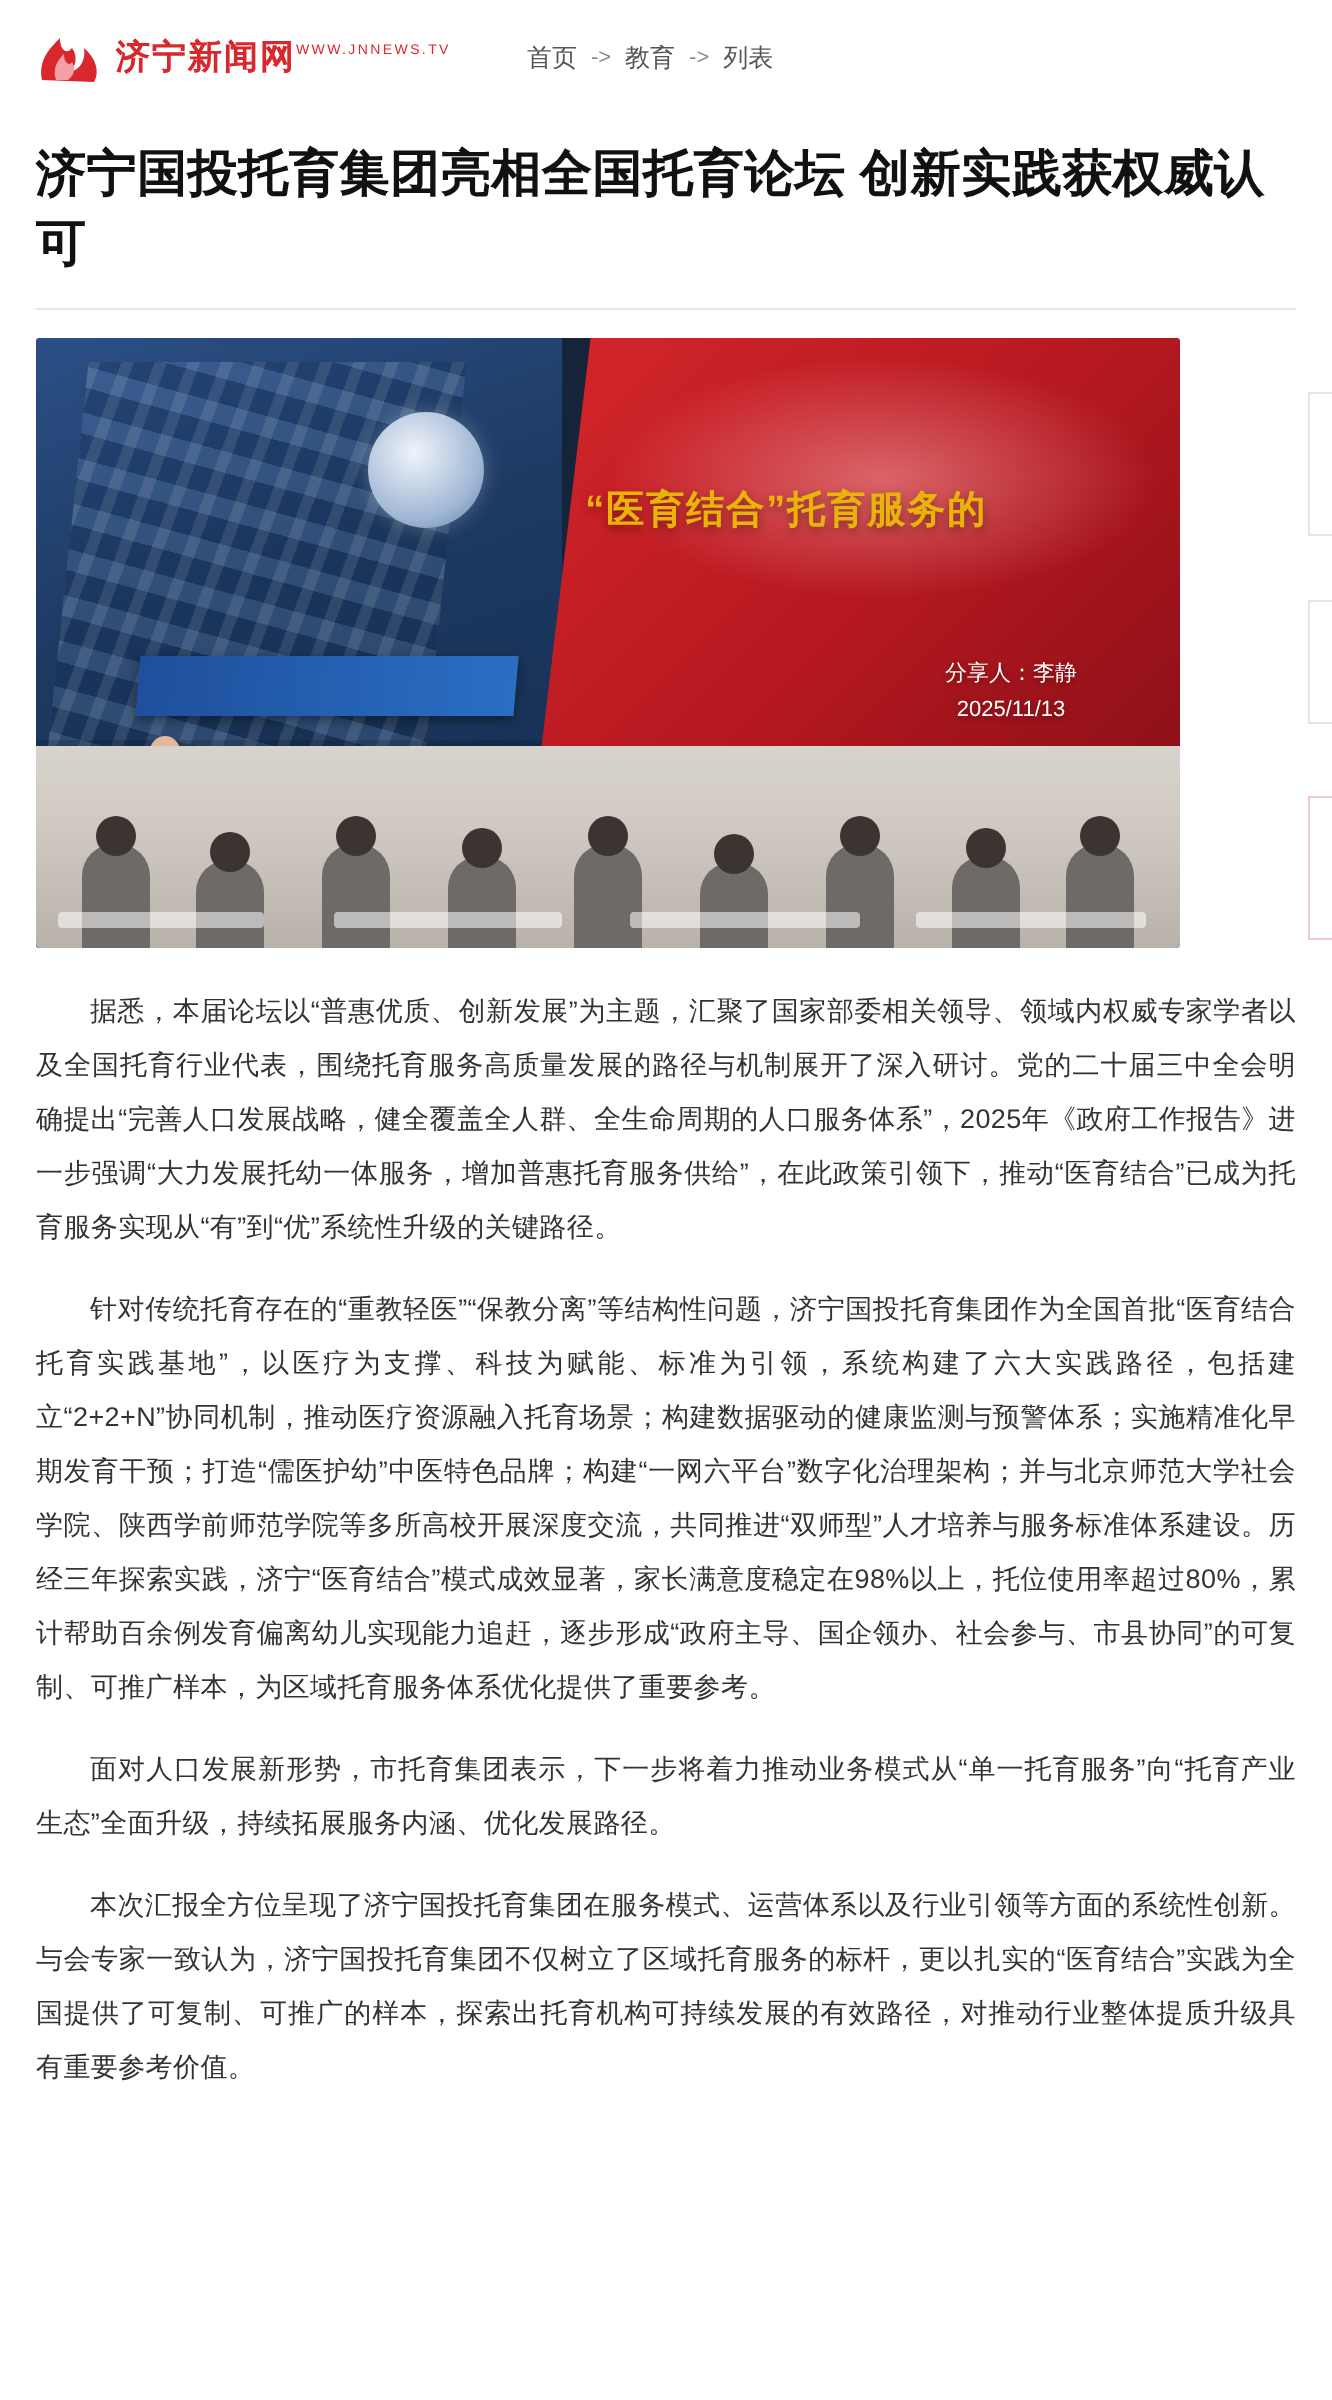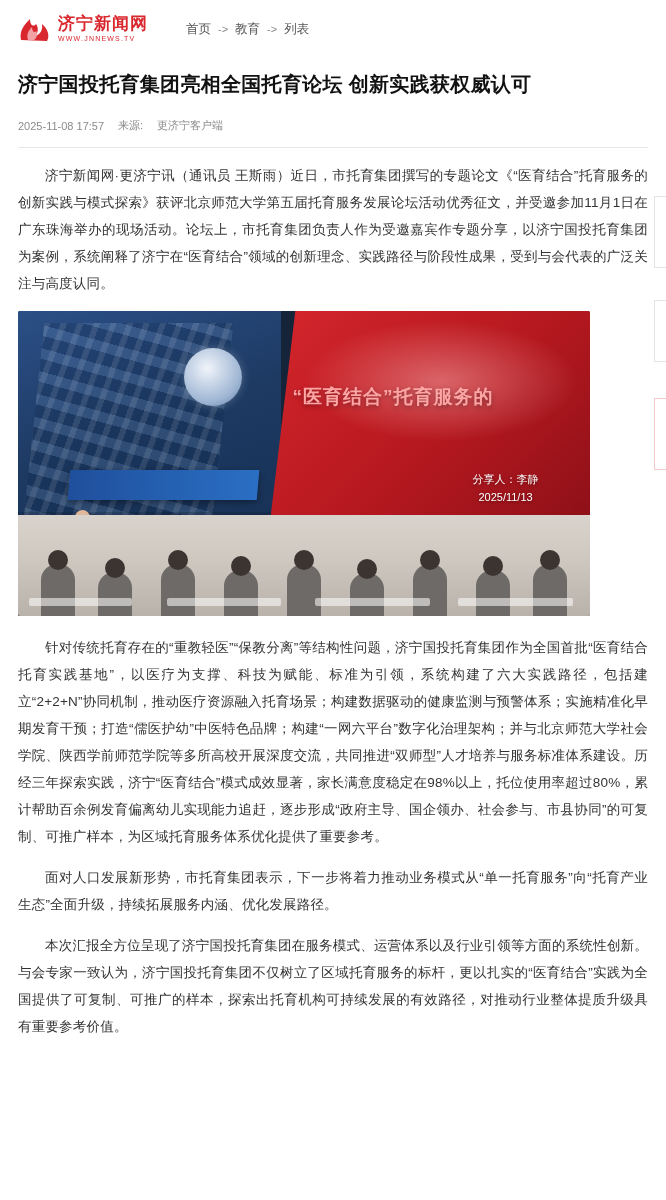--- a/index.html
+++ b/index.html
@@ -35,21 +35,21 @@
   }
   .logo-mark {
     width: 34px;
     height: 30px;
     position: relative;
     flex: 0 0 auto;
   }
   .logo-mark svg { display: block; }
   .logo-text {
     display: flex;
-    flex-direction: column;
+    flex-direction: row;
     line-height: 1.05;
   }
   .logo-title {
     font-size: 17px;
     color: #d9272e;
     font-weight: bold;
     letter-spacing: 1px;
   }
   .logo-sub {
     font-size: 7px;
@@ -73,21 +73,21 @@
   .breadcrumb .sep {
     color: #888;
     font-size: 11px;
   }
 
   
   .article {
     padding: 0 18px;
   }
   .headline {
-    font-size: 20px;
+    font-size: 25px;
     line-height: 1.4;
     font-weight: bold;
     color: #111;
     margin: 16px 0 0 0;
     letter-spacing: 0.3px;
   }
   .meta {
     margin-top: 20px;
     font-size: 11px;
     color: #8b8b8b;
@@ -222,21 +222,21 @@
     top: 3%;
     width: 48%;
     height: 40%;
     background: radial-gradient(ellipse at center, rgba(255,190,190,0.45), rgba(255,0,0,0) 70%);
   }
   .ph-screen-text {
     position: absolute;
     right: 2%;
     top: 24%;
     width: 50%;
-    color: #fca5a5;
+    color: #eab308;
     font-weight: bold;
     text-shadow: 0 2px 5px rgba(0,0,0,0.35);
     z-index: 6;
   }
   .ph-screen-text .l1 { font-size: 19px; letter-spacing: 1px; }
   .ph-screen-text .l2 { font-size: 19px; letter-spacing: 1px; margin-top: 7px; }
   .ph-screen-meta {
     position: absolute;
     right: 9%;
     top: 52%;
@@ -320,30 +320,24 @@
       <span class="sep">-&gt;</span>
       <a href="#">教育</a>
       <span class="sep">-&gt;</span>
       <a href="#">列表</a>
     </div>
   </div>
 
   <div class="article">
     <h1 class="headline">济宁国投托育集团亮相全国托育论坛 创新实践获权威认可</h1>
 
-    <div class="meta">
-      <span>2025-11-08 17:57</span>
-      <span>来源:</span>
-      <span class="source">更济宁客户端</span>
-    </div>
 
     <div class="divider"></div>
 
     <div class="body-copy">
-      <p>济宁新闻网·更济宁讯（通讯员 王斯雨）近日，市托育集团撰写的专题论文《“医育结合”托育服务的创新实践与模式探索》获评北京师范大学第五届托育服务发展论坛活动优秀征文，并受邀参加11月1日在广东珠海举办的现场活动。论坛上，市托育集团负责人作为受邀嘉宾作专题分享，以济宁国投托育集团为案例，系统阐释了济宁在“医育结合”领域的创新理念、实践路径与阶段性成果，受到与会代表的广泛关注与高度认同。</p>
 
       <div class="photo-wrap">
         <div class="photo">
           <div class="ph-left"></div>
           <div class="ph-badge"></div>
           <div class="ph-banner"></div>
           <div class="ph-right"></div>
           <div class="ph-right-glow"></div>
 
           <div class="ph-screen-text">
@@ -368,20 +362,21 @@
             <div class="head" style="left:80%; bottom:-12px;"></div>
             <div class="head" style="left:90%;"></div>
             <div class="desk" style="left:2%;  width:18%;"></div>
             <div class="desk" style="left:26%; width:20%;"></div>
             <div class="desk" style="left:52%; width:20%;"></div>
             <div class="desk" style="left:77%; width:20%;"></div>
           </div>
         </div>
       </div>
 
+      <p>据悉，本届论坛以“普惠优质、创新发展”为主题，汇聚了国家部委相关领导、领域内权威专家学者以及全国托育行业代表，围绕托育服务高质量发展的路径与机制展开了深入研讨。党的二十届三中全会明确提出“完善人口发展战略，健全覆盖全人群、全生命周期的人口服务体系”，2025年《政府工作报告》进一步强调“大力发展托幼一体服务，增加普惠托育服务供给”，在此政策引领下，推动“医育结合”已成为托育服务实现从“有”到“优”系统性升级的关键路径。</p>
       <p>针对传统托育存在的“重教轻医”“保教分离”等结构性问题，济宁国投托育集团作为全国首批“医育结合托育实践基地”，以医疗为支撑、科技为赋能、标准为引领，系统构建了六大实践路径，包括建立“2+2+N”协同机制，推动医疗资源融入托育场景；构建数据驱动的健康监测与预警体系；实施精准化早期发育干预；打造“儒医护幼”中医特色品牌；构建“一网六平台”数字化治理架构；并与北京师范大学社会学院、陕西学前师范学院等多所高校开展深度交流，共同推进“双师型”人才培养与服务标准体系建设。历经三年探索实践，济宁“医育结合”模式成效显著，家长满意度稳定在98%以上，托位使用率超过80%，累计帮助百余例发育偏离幼儿实现能力追赶，逐步形成“政府主导、国企领办、社会参与、市县协同”的可复制、可推广样本，为区域托育服务体系优化提供了重要参考。</p>
       <p>面对人口发展新形势，市托育集团表示，下一步将着力推动业务模式从“单一托育服务”向“托育产业生态”全面升级，持续拓展服务内涵、优化发展路径。</p>
       <p>本次汇报全方位呈现了济宁国投托育集团在服务模式、运营体系以及行业引领等方面的系统性创新。与会专家一致认为，济宁国投托育集团不仅树立了区域托育服务的标杆，更以扎实的“医育结合”实践为全国提供了可复制、可推广的样本，探索出托育机构可持续发展的有效路径，对推动行业整体提质升级具有重要参考价值。</p>
 
     </div>
   </div>
 
   <div class="edge-panel p1"></div>
   <div class="edge-panel p2"></div>
   <div class="edge-panel p3"></div>

